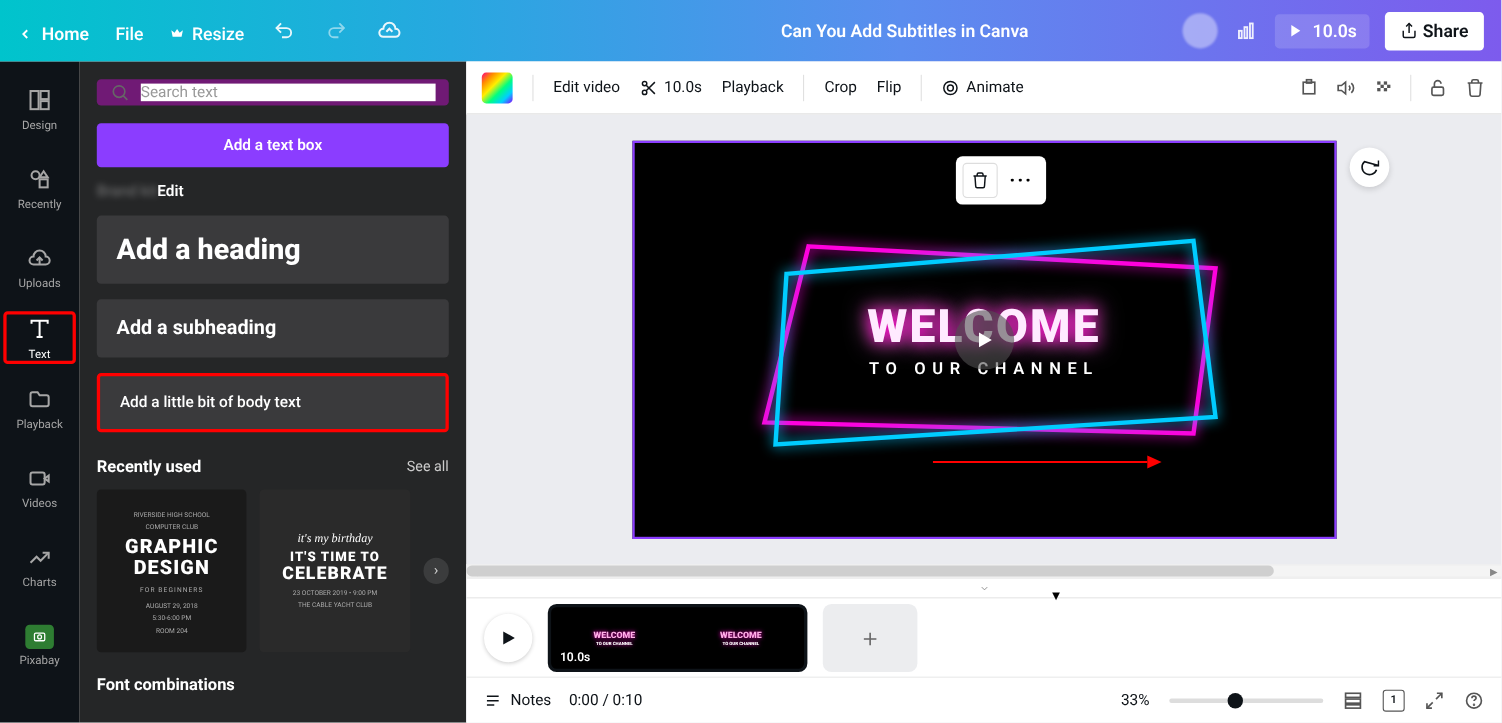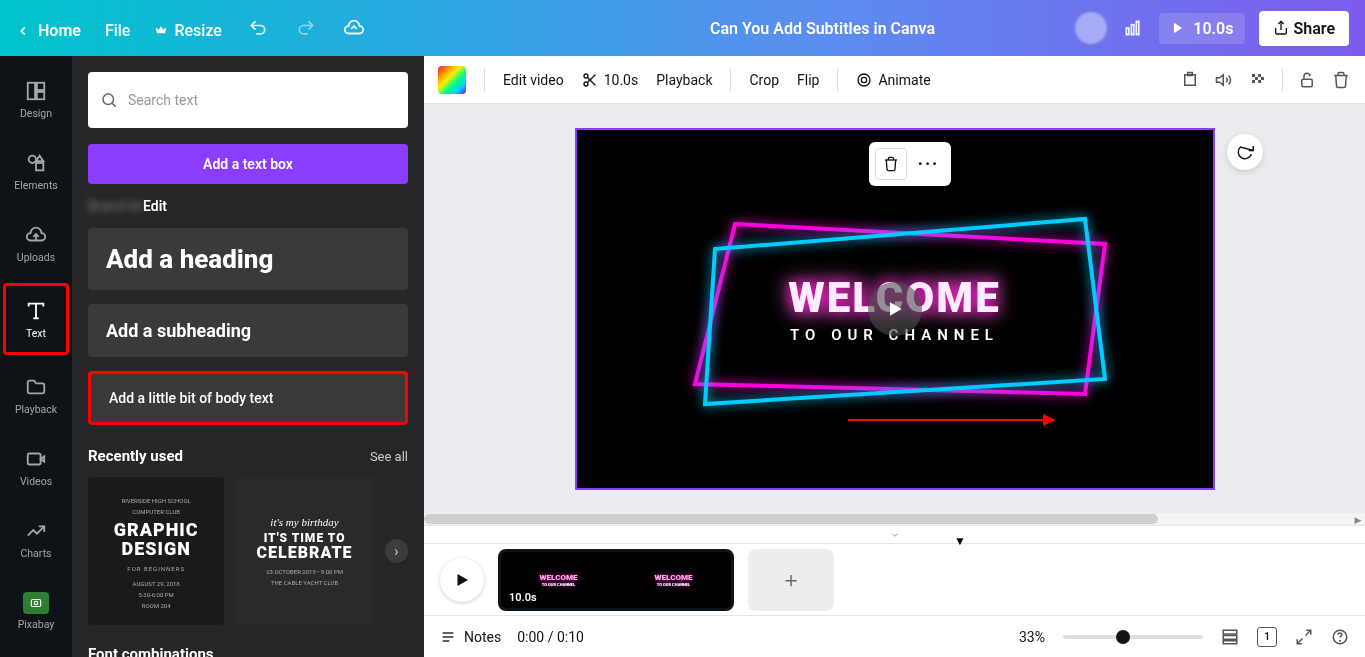--- a/index.html
+++ b/index.html
@@ -18,26 +18,26 @@
 .play-duration { display: flex; align-items: center; gap: 8px; background: rgba(255,255,255,0.15); padding: 6px 12px; border-radius: 4px; font-weight: 600; }
 .share-btn { background: #fff; color: #0e1318; padding: 8px 14px; border-radius: 4px; display: flex; align-items: center; gap: 4px; font-weight: 600; cursor: pointer; }
 
 
 .main { display: flex; height: calc(657px - 56px); }
 
 
 .icon-rail { width: 72px; background: #0e1318; display: flex; flex-direction: column; align-items: center; padding-top: 8px; gap: 2px; }
 .rail-item { width: 72px; height: 70px; display: flex; flex-direction: column; align-items: center; justify-content: center; gap: 4px; color: #a6a6a6; font-size: 10.5px; cursor: pointer; position: relative; }
 .rail-item.active { color: #fff; }
-.rail-item.highlighted { border: 3px solid #ff0000; border-radius: 4px; width: 66px; height: 72px; margin: 3px; text-align: center; }
+.rail-item.highlighted { border: 3px solid #ff0000; border-radius: 4px; width: 66px; height: 48px; margin: 3px; text-align: center; }
 .rail-item .ricon { width: 24px; height: 24px; display: flex; align-items: center; justify-content: center; }
 
 
 .side-panel { width: 352px; background: #252627; padding: 16px; color: #fff; overflow-y: auto; position: relative; }
-.search-box { background: #ffffff; border-radius: 4px; height: 56px; display: flex; align-items: center; padding: 0 12px; gap: 10px; }
+.search-box { background: #701a75; border-radius: 4px; height: 24px; display: flex; align-items: center; padding: 0 12px; gap: 10px; }
 .search-box input { border: none; outline: none; flex: 1; font-size: 14px; color: #333; }
 .search-box input::placeholder { color: #999; }
 .add-text-btn { margin-top: 16px; background: #8b3dff; color: #fff; height: 40px; border-radius: 4px; display: flex; align-items: center; justify-content: center; font-weight: 600; font-size: 14px; cursor: pointer; }
 .edit-row { display: flex; justify-content: flex-start; align-items: center; margin-top: 14px; font-size: 14px; color: #ccc; }
 .edit-row .blur-txt { filter: blur(3px); opacity: 0.5; }
 .edit-row .edit-link { font-weight: 600; color: #fff; cursor: pointer; }
 .text-option { background: #3a3a3c; border-radius: 4px; padding: 16px 18px; margin-top: 14px; cursor: pointer; color: #fff; }
 .heading-opt { font-size: 26px; font-weight: 800; }
 .subheading-opt { font-size: 18px; font-weight: 700; }
 .body-opt { font-size: 14px; font-weight: 500; border: 3px solid #ff0000; }
@@ -185,21 +185,21 @@
       <span>Design</span>
     </div>
     <div class="rail-item">
       <div class="ricon">
           <svg width="22" height="22" viewBox="0 0 24 24" fill="none" stroke="currentColor" stroke-width="2">
             <circle cx="8" cy="8" r="4"></circle>
             <rect x="12" y="12" width="8" height="8"></rect>
             <polygon points="16 4 20 10 12 10"></polygon>
           </svg>
         </div>
-      <span>Elements</span>
+      <span>Recently</span>
     </div>
     <div class="rail-item">
       <div class="ricon">
           <svg width="22" height="22" viewBox="0 0 24 24" fill="none" stroke="currentColor" stroke-width="2">
             <path d="M18 10a6 6 0 00-12 0 4 4 0 000 8h12a4 4 0 000-8z"></path>
             <polyline points="9 14 12 11 15 14"></polyline>
             <line x1="12" y1="11" x2="12" y2="18"></line>
           </svg>
         </div>
       <span>Uploads</span>

